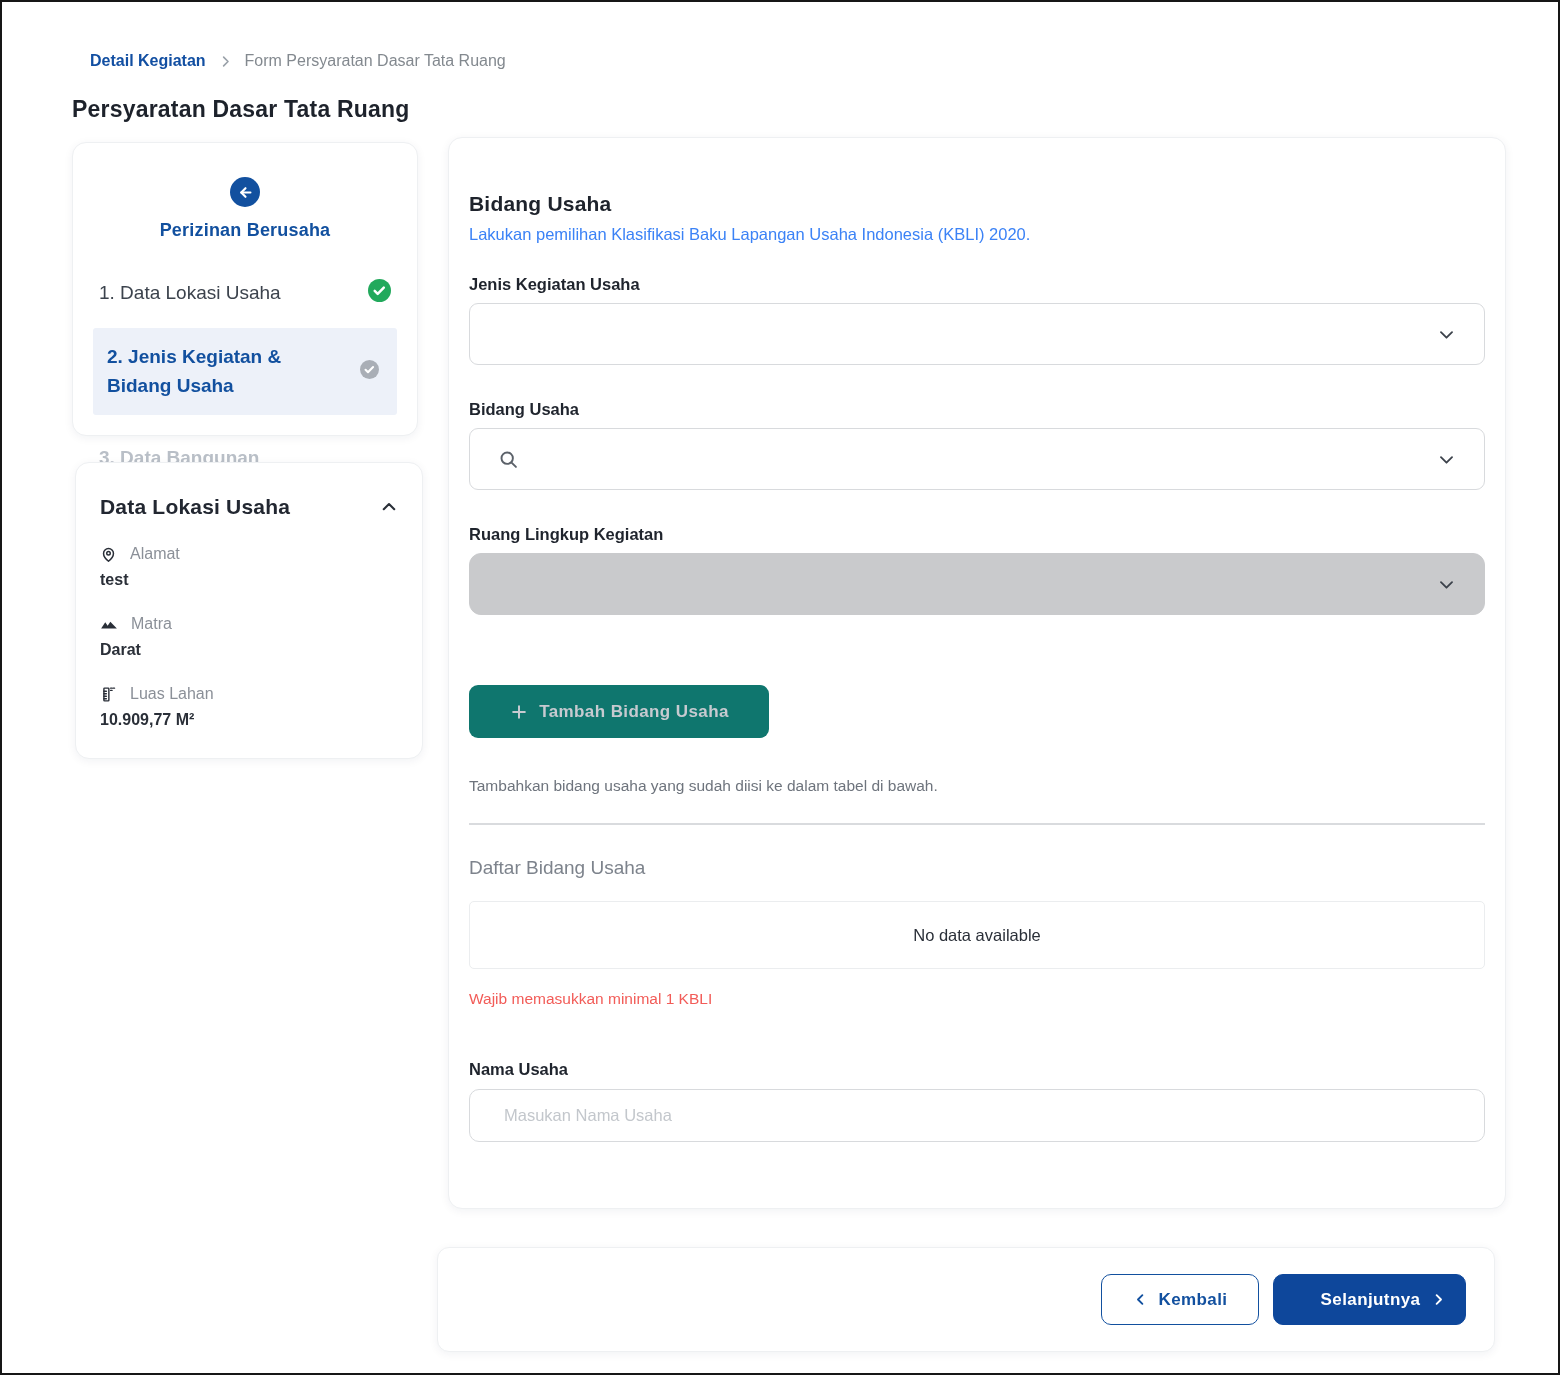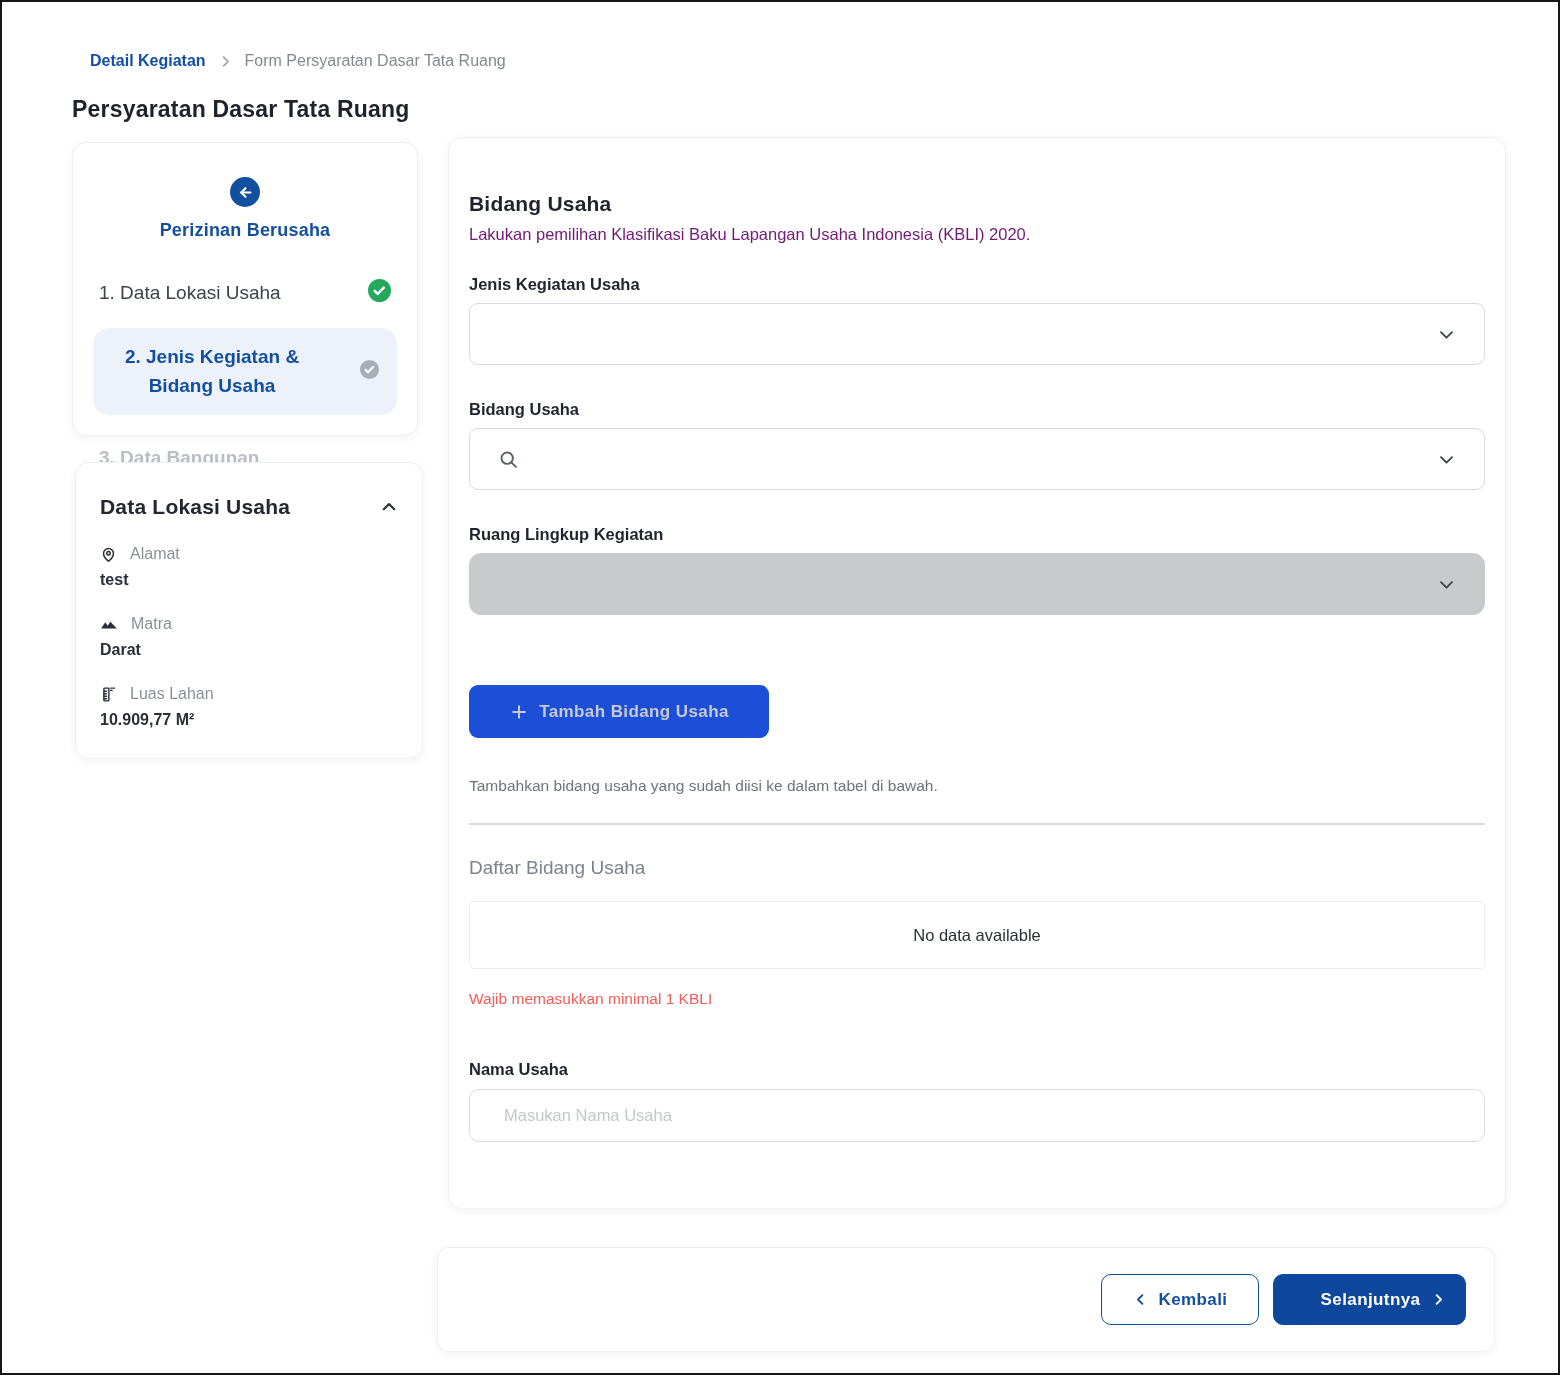--- a/index.html
+++ b/index.html
@@ -24,49 +24,49 @@
   .footer-card{ position:absolute; left:435px; top:1245px; width:1058px; height:105px; border-radius:12px;
                 display:flex; align-items:center; justify-content:flex-end; gap:14px; padding-right:28px; }
 
   
   .back-row { display:flex; align-items:center; gap:13px; cursor:pointer;flex-direction:column; }
   .back-circle { width:30px; height:30px; border-radius:50%; background:#12509f; display:flex; align-items:center; justify-content:center; flex:0 0 auto; }
   .back-label { color:#12509f; font-weight:700; font-size:18px; letter-spacing:.2px; }
   .step-row { display:flex; align-items:center; justify-content:space-between; }
   .step-done { margin-top:38px; padding:0 6px; cursor:pointer; }
   .step-done .step-label { color:#3c434d; font-size:19px; }
-  .step-active { margin-top:22px; background:#edf1f9; border-radius:16px; padding:14px 18px 14px 14px; cursor:pointer;text-align:center; }
+  .step-active { margin-top:22px; background:#edf1f9; border-radius:3px; padding:14px 18px 14px 14px; cursor:pointer; }
   .step-active .step-label { color:#12509f; font-size:19px; font-weight:700; line-height:1.55; width:210px; }
   .step-next { margin-top:32px; padding:0 6px;font-weight:bold; }
   .step-next .step-label { color:#b9bfc7; font-size:19px; }
   .check { flex:0 0 auto; }
 
   
   .loc-head { display:flex; align-items:center; justify-content:space-between; cursor:pointer;text-align:center; }
   .loc-title { font-size:21px; font-weight:700; color:#222731; letter-spacing:.2px; }
   .loc-field { margin-top:26px; }
   .loc-field:first-of-type { margin-top:30px; }
   .loc-label-row { display:flex; align-items:center; gap:13px; color:#8b9098; font-size:16px; }
   .loc-value { margin-top:8px; color:#2a2f38; font-size:16px; font-weight:700; }
 
   
   .section-title { font-size:21px; font-weight:700; color:#1e232c; letter-spacing:.2px; }
-  .section-sub { margin-top:9px; color:#701a75; font-size:16.5px; }
+  .section-sub { margin-top:9px; color:#3b82f6; font-size:16.5px; }
   .field-label { margin-top:31px; font-size:16.5px; font-weight:700; color:#1f242d; }
   .select {
     margin-top:9px; height:62px; width:1016px; border:1px solid #d8dadd; border-radius:9px;
     background:#fff; display:flex; align-items:center; padding:0 28px; cursor:pointer; position:relative;
   }
   .select .chev { position:absolute; right:28px; color:#3c424b; display:flex; }
   .select .mag { color:#5b6169; display:flex; }
   .select.disabled { background:#c9cacc; border-color:#c9cacc; border-radius:12px; cursor:default; }
   .gap-lg { margin-top:35px; }
 
   .add-btn {
-    margin-top:70px; width:300px; height:53px; border:none; border-radius:9px; background:#1d4ed8;
+    margin-top:70px; width:300px; height:53px; border:none; border-radius:9px; background:#0f766e;
     color:#c7cad0; font-size:17px; font-weight:700; letter-spacing:.4px;
     display:flex; align-items:center; justify-content:center; gap:10px; font-family:inherit;
   }
   .add-hint { margin-top:39px; color:#6e747d; font-size:15.5px; }
   .divider { margin-top:28px; border:none; border-top:2px solid #d9dbde; width:1016px; }
 
   .list-title { margin-top:32px; color:#7d838c; font-size:19px; }
   .table { margin-top:22px; width:1016px; border:1px solid #ebedef; border-radius:5px; overflow:hidden; }
   .thead { display:grid; grid-template-columns:10% 20% 17% 33% 20%; background:#f6f7f8; height:57px; align-items:center;
            font-weight:700; color:#3f454f; font-size:16.5px; border-bottom:1px solid #ebedef; }

